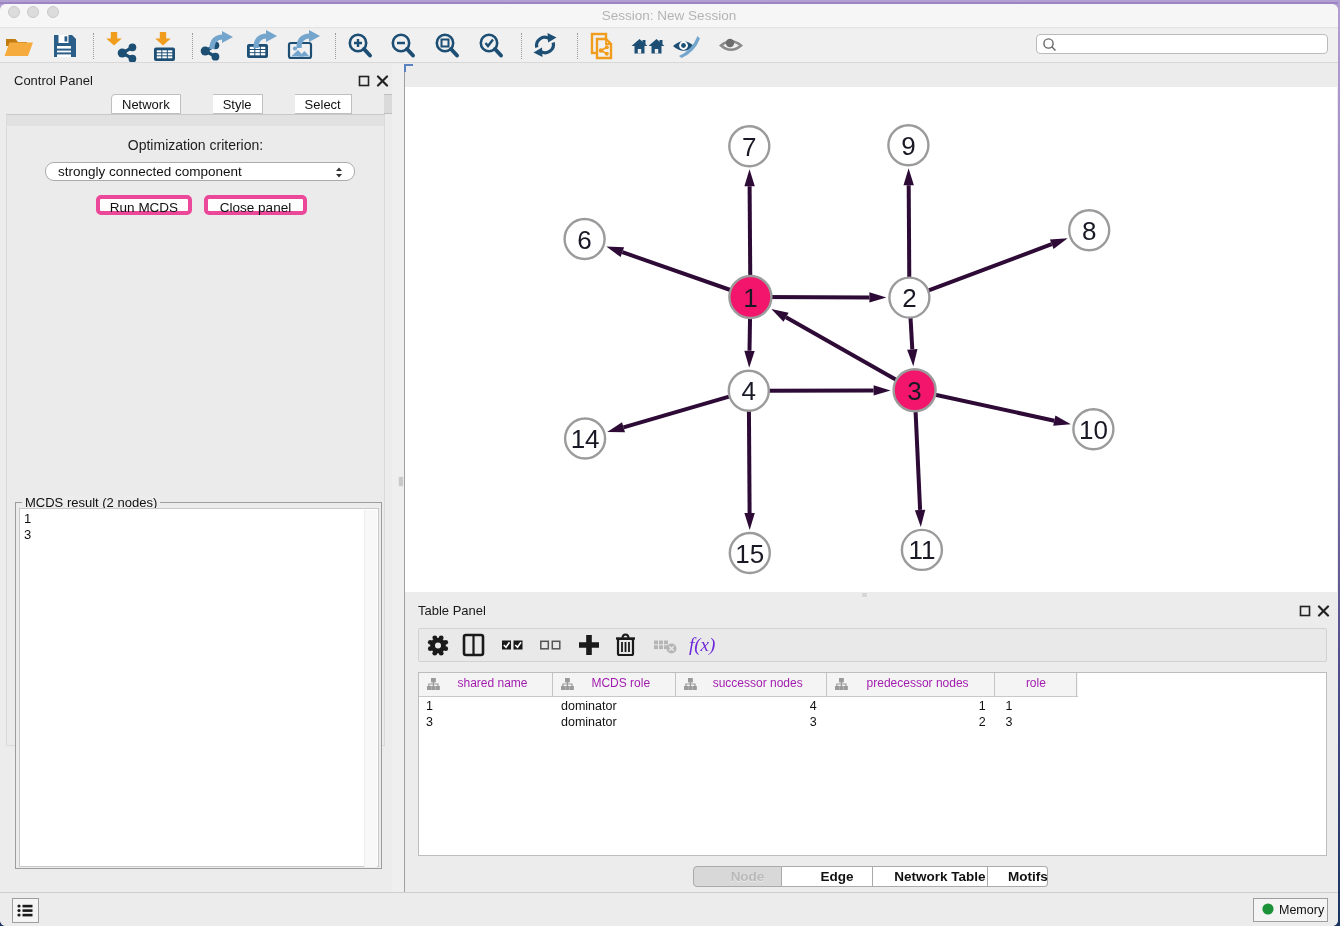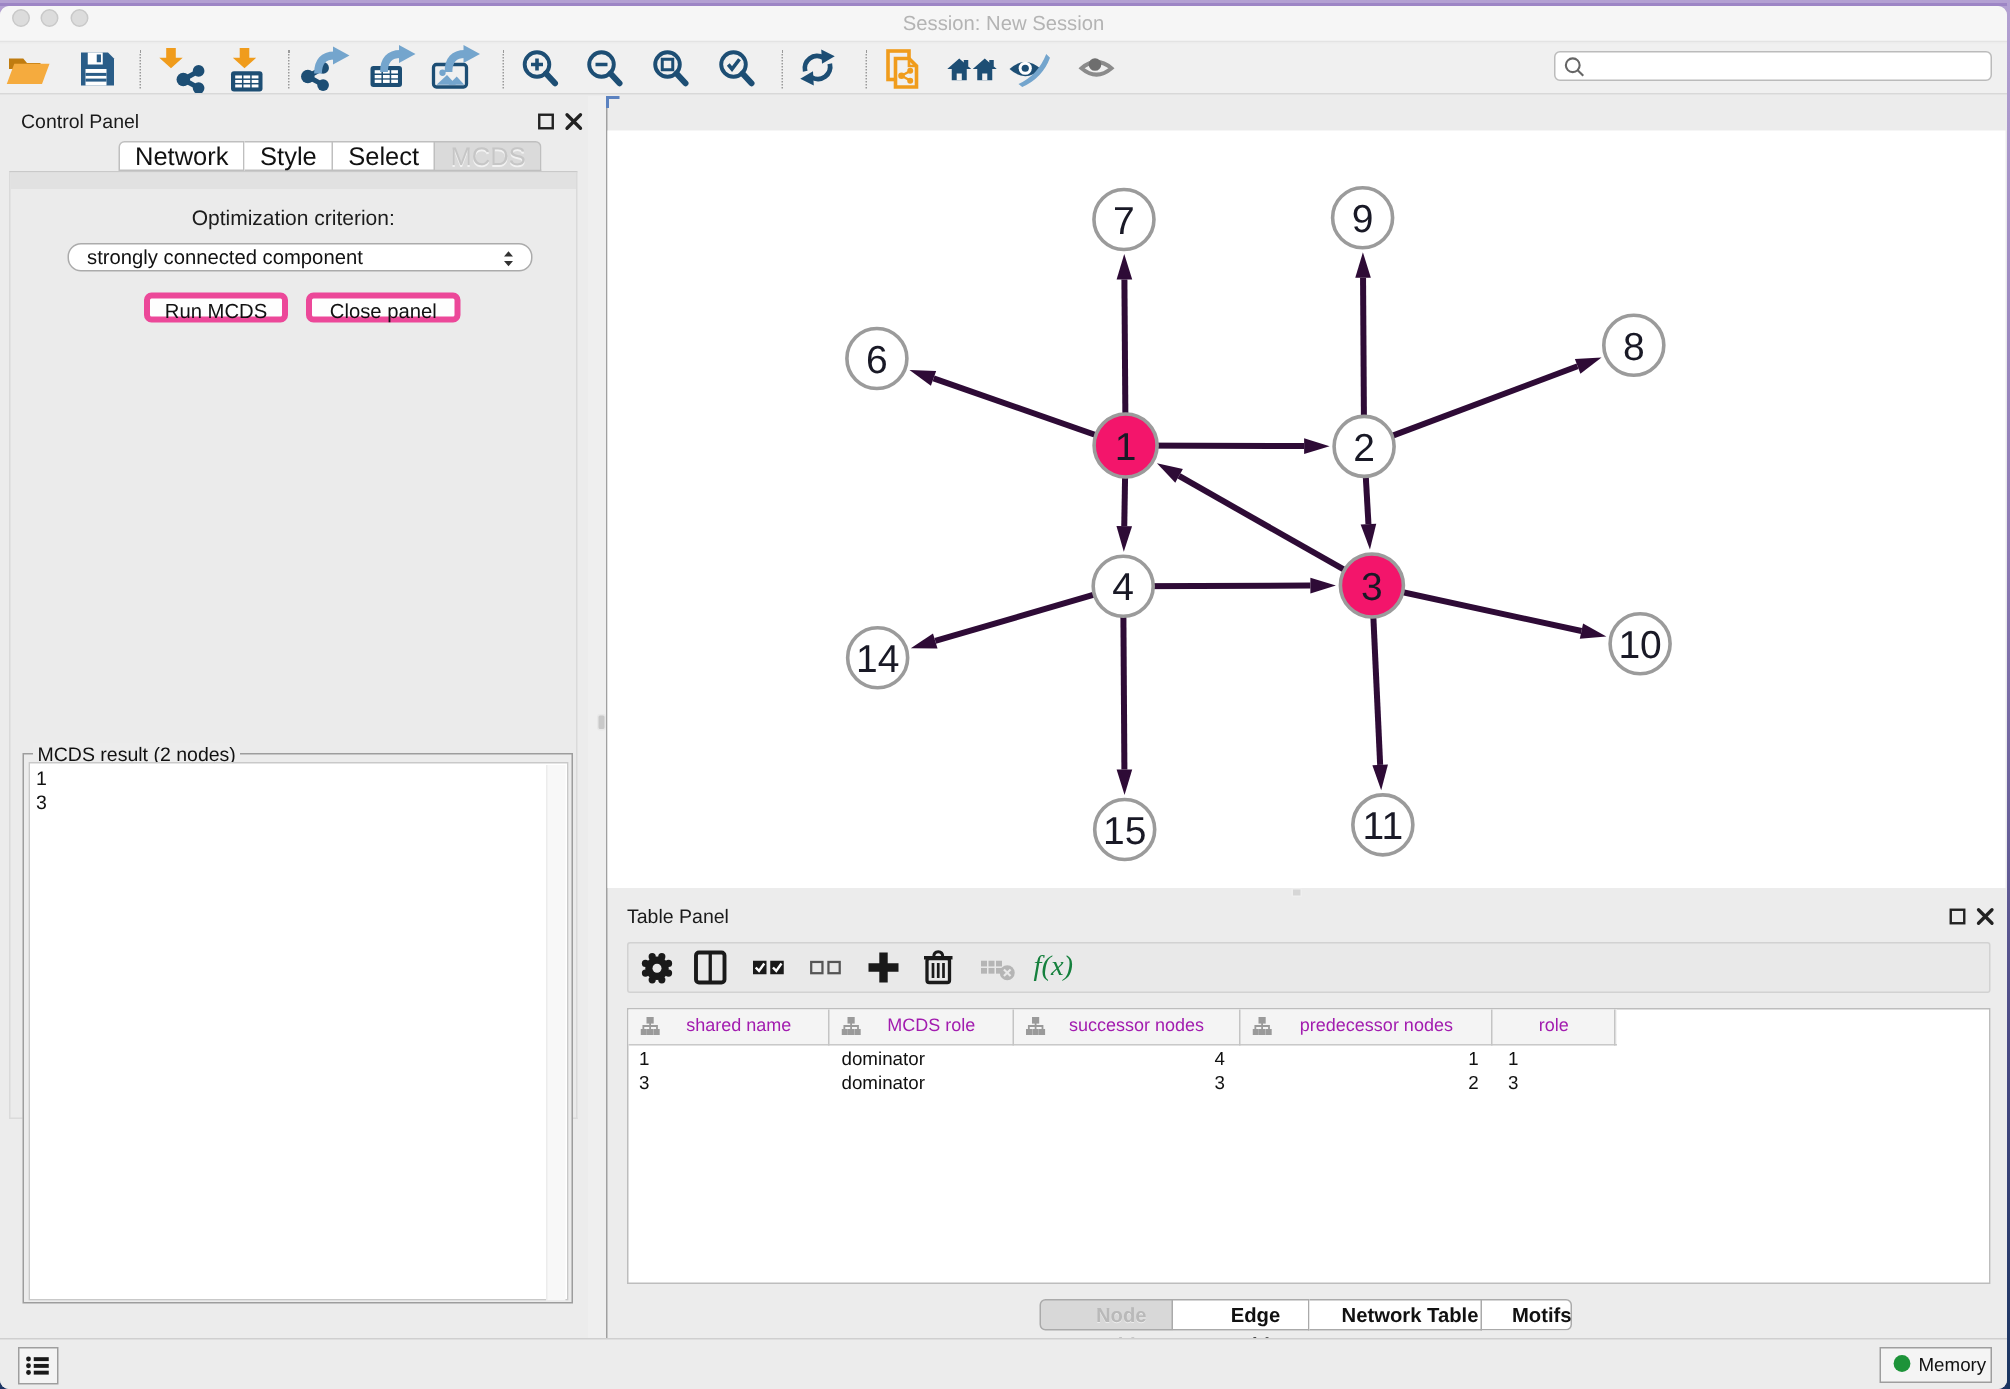--- a/index.html
+++ b/index.html
@@ -11,21 +11,21 @@
 #titlebar .title{position:absolute;left:0;right:0;top:4px;text-align:center;font-size:13.5px;color:#b4b4b4;}
 .tl{position:absolute;top:2px;width:12px;height:12px;border-radius:50%;background:#dcdcdc;border:1px solid #c9c9c9;}
 #toolbar{position:absolute;left:0;top:25px;width:100%;height:34px;background:#f0f0f0;border-bottom:1px solid #d8d8d8;}
 .sep{position:absolute;top:4px;height:26px;width:0;border-left:1px dotted #9a9a9a;}
 
 #cpanel{position:absolute;left:0;top:60px;width:392px;height:832px;background:#ececec;}
 #splitv{position:absolute;left:392px;top:60px;width:13px;height:832px;background:#efefef;border-right:1px solid #a0a0a0;}
 .phead{font-size:13px;color:#1a1a1a;}
 .icon-x{stroke:#222;stroke-width:2.2;stroke-linecap:round;}
 .tabs{position:absolute;display:flex;}
-.tab{height:20px;line-height:20px;font-size:17px;color:#111;background:#fff;border:1px solid #bfbfbf;border-left:none;padding:0 10px;text-align:center;}
+.tab{height:20px;line-height:20px;font-size:13px;color:#111;background:#fff;border:1px solid #bfbfbf;border-left:none;padding:0 10px;text-align:center;margin-left:32px;}
 .tab.first{border-left:1px solid #bfbfbf;border-top-left-radius:4px;}
 .tab.sel{background:#dadada;color:#c6c6c6;border-color:#bfbfbf;border-top-right-radius:4px;text-shadow:0 1px 0 #f2f2f2;}
 #cp-content{position:absolute;left:6px;top:50px;width:379px;height:632px;background:#ebebeb;border:1px solid #dadada;border-top:1px solid #c9c9c9;}
 #opt-label{position:absolute;left:0;width:100%;top:22px;text-align:center;font-size:14px;color:#1c1c1c;}
 #dropdown{position:absolute;left:38px;top:47px;width:310px;height:19px;background:#ffffff;border:1px solid #ababab;border-radius:9px;font-size:13.5px;color:#111;line-height:17px;padding-left:12px;}
 .btn{position:absolute;height:20px;background:#fefefe;border:4px solid #ec4899;border-radius:5px;font-size:13.5px;color:#111;text-align:center;line-height:18px;}
 #groupbox{position:absolute;left:8px;top:387px;width:367px;height:367px;border:1px solid #9d9d9d;background:#ececec;}
 #groupbox .gb-label{position:absolute;left:6px;top:-8px;background:#ececec;padding:0 3px;font-size:13px;color:#111;}
 #gb-inner{position:absolute;left:3px;top:5px;width:360px;height:359px;background:#fff;border:1px solid #c9c9c9;}
 #gb-inner .txt{font-size:13px;color:#111;padding:2px 0 0 4px;line-height:16px;}
@@ -369,21 +369,21 @@
           <rect x="17.0" y="11.5" width="4" height="3.8" fill="#b5b5b5"></rect>
           <rect x="7.0" y="16.3" width="4" height="3.8" fill="#b5b5b5"></rect>
           <rect x="12.0" y="16.3" width="4" height="3.8" fill="#b5b5b5"></rect>
           <rect x="17.0" y="16.3" width="4" height="3.8" fill="#b5b5b5"></rect>
           <circle cx="24.5" cy="19.5" r="5" fill="#b5b5b5"></circle>
           <g stroke="#e9e9e9" stroke-width="1.4">
             <line x1="22.3" y1="17.3" x2="26.7" y2="21.7"></line>
             <line x1="26.7" y1="17.3" x2="22.3" y2="21.7"></line>
           </g>
         </svg>
-        <div class="abs" style="left:270px;top:5px;font-family:'Liberation Serif',serif;font-style:italic;font-size:19px;color:#15803d;">f(x)</div>
+        <div class="abs" style="left:270px;top:5px;font-family:'Liberation Serif',serif;font-style:italic;font-size:19px;color:#6d28d9;">f(x)</div>
       </div>
     <div id="ttable">
         <div style="position:absolute;left:0;top:0;width:659px;height:24px;background:#f4f4f4;border-bottom:1px solid #c9c9c9;">
           <div class="th" style="position:absolute;left:0px;width:134px;padding-left:14px;"><svg width="13" height="12" style="position:absolute;left:8px;top:5px;">
               <g fill="none" stroke="#9a9a9a" stroke-width="1.2">
                 <rect x="4.6" y="0.6" width="3.6" height="3.2" fill="#9a9a9a"></rect>
                 <path d="M6.4 3.8 V6 M1.9 9 V6 H11 V9 M6.4 6 V9"></path>
                 <rect x="0.6" y="8.6" width="3" height="2.8" fill="#9a9a9a"></rect>
                 <rect x="4.9" y="8.6" width="3" height="2.8" fill="#9a9a9a"></rect>
                 <rect x="9.2" y="8.6" width="3" height="2.8" fill="#9a9a9a"></rect>

